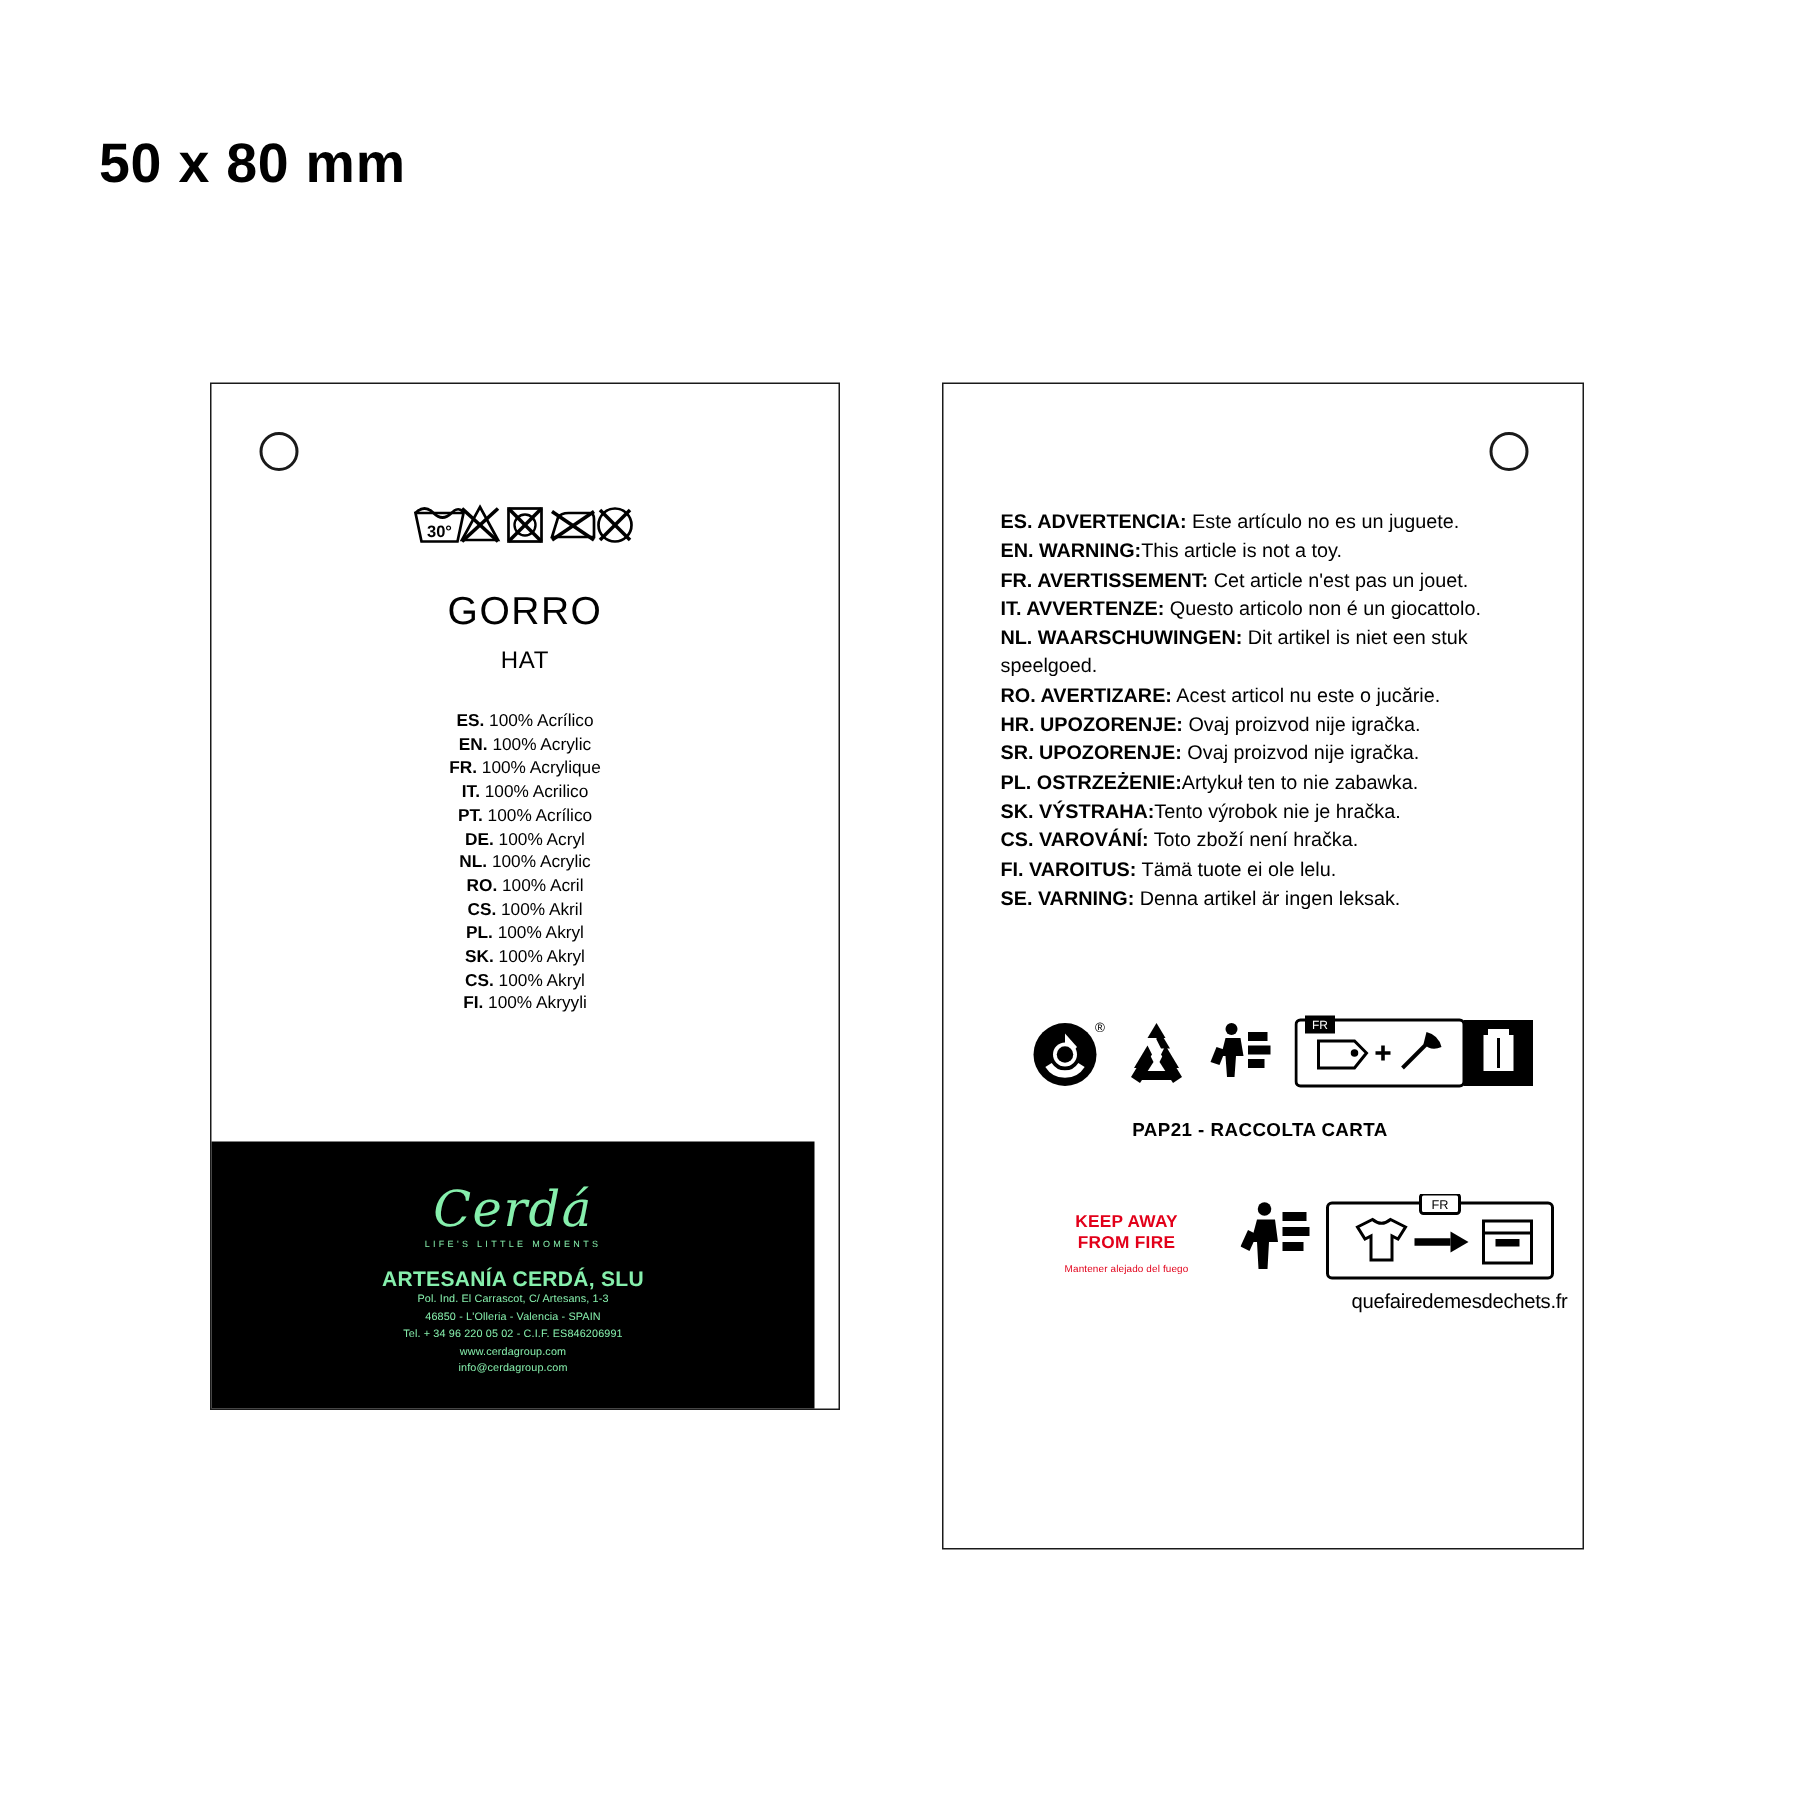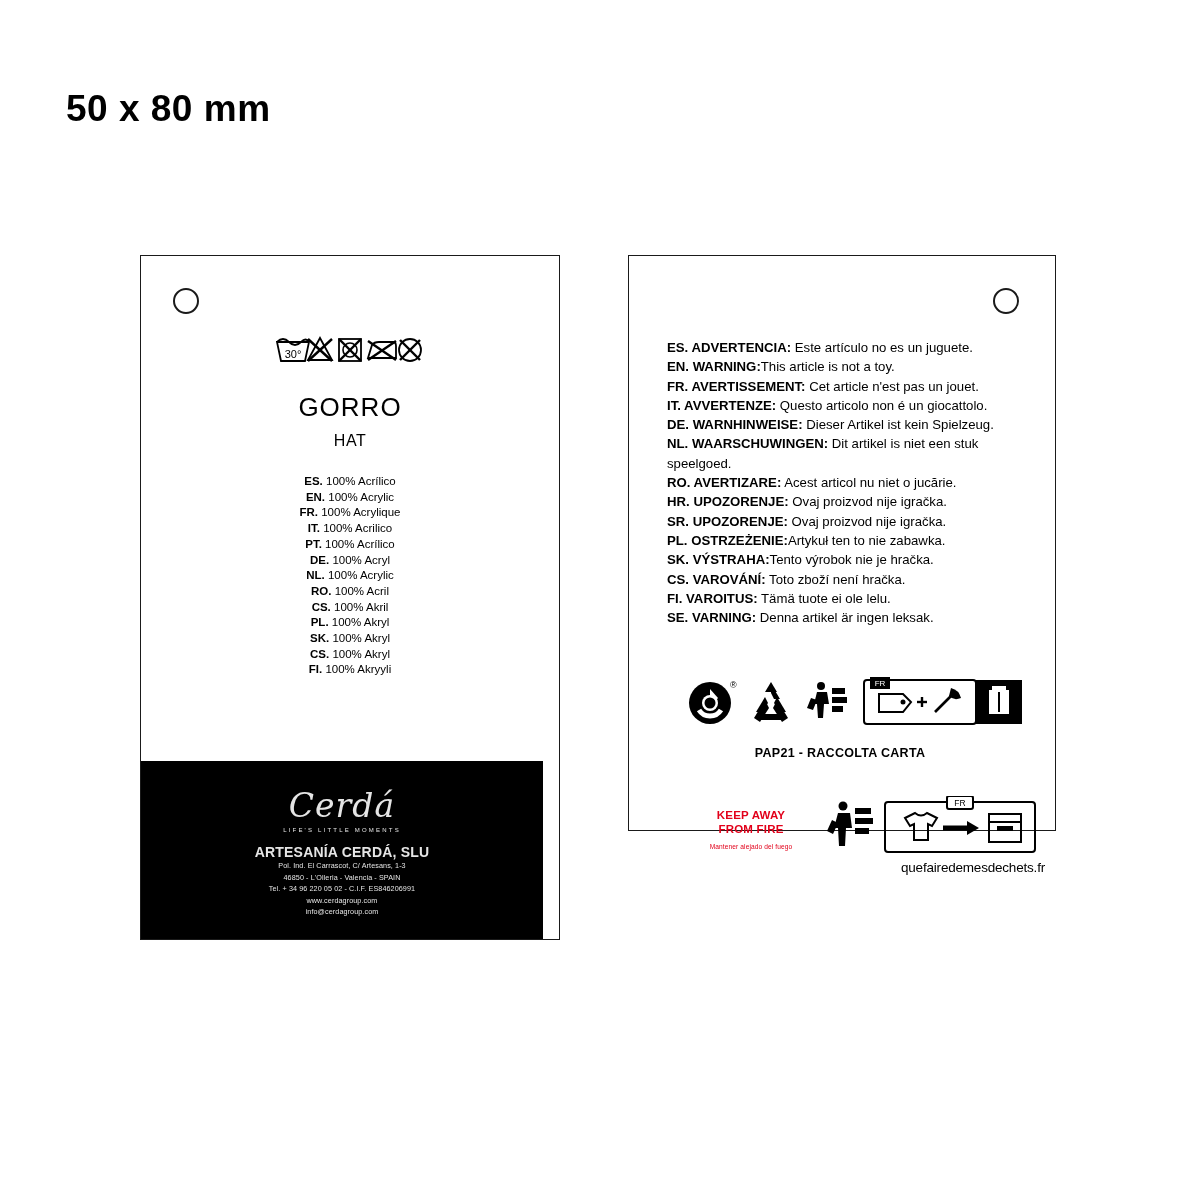--- a/index.html
+++ b/index.html
@@ -36,21 +36,21 @@
   .card-front {
     left: 140px;
     top: 255px;
     width: 420px;
     height: 685px;
   }
   .card-back {
     left: 628px;
     top: 255px;
     width: 428px;
-    height: 576px;
+    height: 778px;
   }
 
   .punch-hole {
     position: absolute;
     width: 26px;
     height: 26px;
     border: 2px solid #1a1a1a;
     border-radius: 50%;
     box-sizing: border-box;
   }
@@ -60,20 +60,21 @@
   
   .care-row {
     position: absolute;
     left: 0;
     right: 0;
     top: 78px;
     display: flex;
     justify-content: center;
     align-items: center;
     gap: 0;
+    font-weight: bold;
   }
   .care-sym {
     width: 30px;
     height: 30px;
     position: relative;
   }
   .care-sym svg { display: block; }
 
   .product-name {
     position: absolute;
@@ -103,21 +104,21 @@
   .composition .line b { font-weight: 700; }
 
   
   .footer-block {
     position: absolute;
     left: 0;
     right: 16px;
     bottom: 0;
     height: 178px;
     background: #000;
-    color: #e5e5e5;
+    color: #86efac;
     text-align: center;
   }
   .brand-script {
     margin-top: 28px;
     font-family: "DejaVu Serif", serif;
     font-style: italic;
     font-size: 33px;
     letter-spacing: 1px;
     line-height: 1;
   }
@@ -292,23 +293,22 @@
 
 <div class="card card-back">
 
   <div class="punch-hole right"></div>
 
   <div class="warnings" id="warning-list">
       <div class="w-line"><b>ES. ADVERTENCIA:</b><span> Este artículo no es un juguete.</span></div>
       <div class="w-line"><b>EN. WARNING:</b><span>This article is not a toy.</span></div>
       <div class="w-line"><b>FR. AVERTISSEMENT:</b><span> Cet article n'est pas un jouet.</span></div>
       <div class="w-line"><b>IT. AVVERTENZE:</b><span> Questo articolo non é un giocattolo.</span></div>
-      <div class="w-line"><b>DE. WARNHINWEISE:</b><span> Dieser Artikel ist kein Spielzeug.</span></div>
       <div class="w-line"><b>NL. WAARSCHUWINGEN:</b><span> Dit artikel is niet een stuk speelgoed.</span></div>
-      <div class="w-line"><b>RO. AVERTIZARE:</b><span> Acest articol nu niet o jucărie.</span></div>
+      <div class="w-line"><b>RO. AVERTIZARE:</b><span> Acest articol nu este o jucărie.</span></div>
       <div class="w-line"><b>HR. UPOZORENJE:</b><span> Ovaj proizvod nije igračka.</span></div>
       <div class="w-line"><b>SR. UPOZORENJE:</b><span> Ovaj proizvod nije igračka.</span></div>
       <div class="w-line"><b>PL. OSTRZEŻENIE:</b><span>Artykuł ten to nie zabawka.</span></div>
       <div class="w-line"><b>SK. VÝSTRAHA:</b><span>Tento výrobok nie je hračka.</span></div>
       <div class="w-line"><b>CS. VAROVÁNÍ:</b><span> Toto zboží není hračka.</span></div>
       <div class="w-line"><b>FI. VAROITUS:</b><span> Tämä tuote ei ole lelu.</span></div>
       <div class="w-line"><b>SE. VARNING:</b><span> Denna artikel är ingen leksak.</span></div>
     </div>
 
   <div class="recycle-row">

